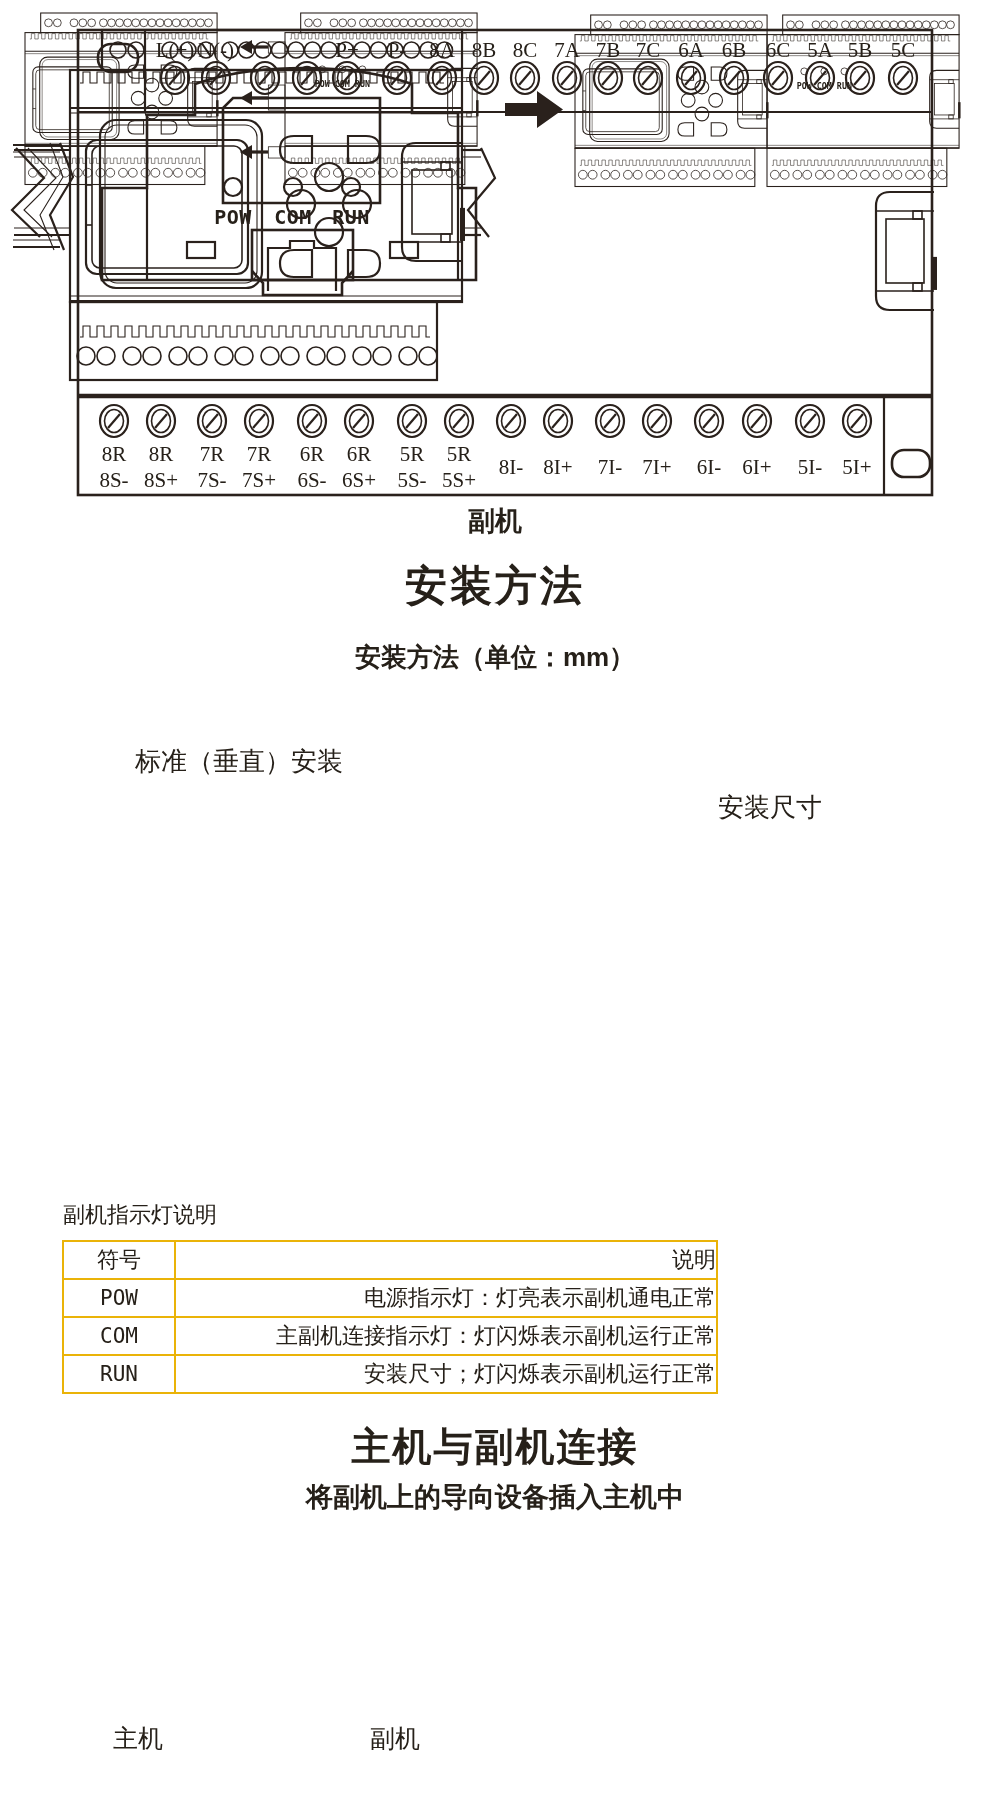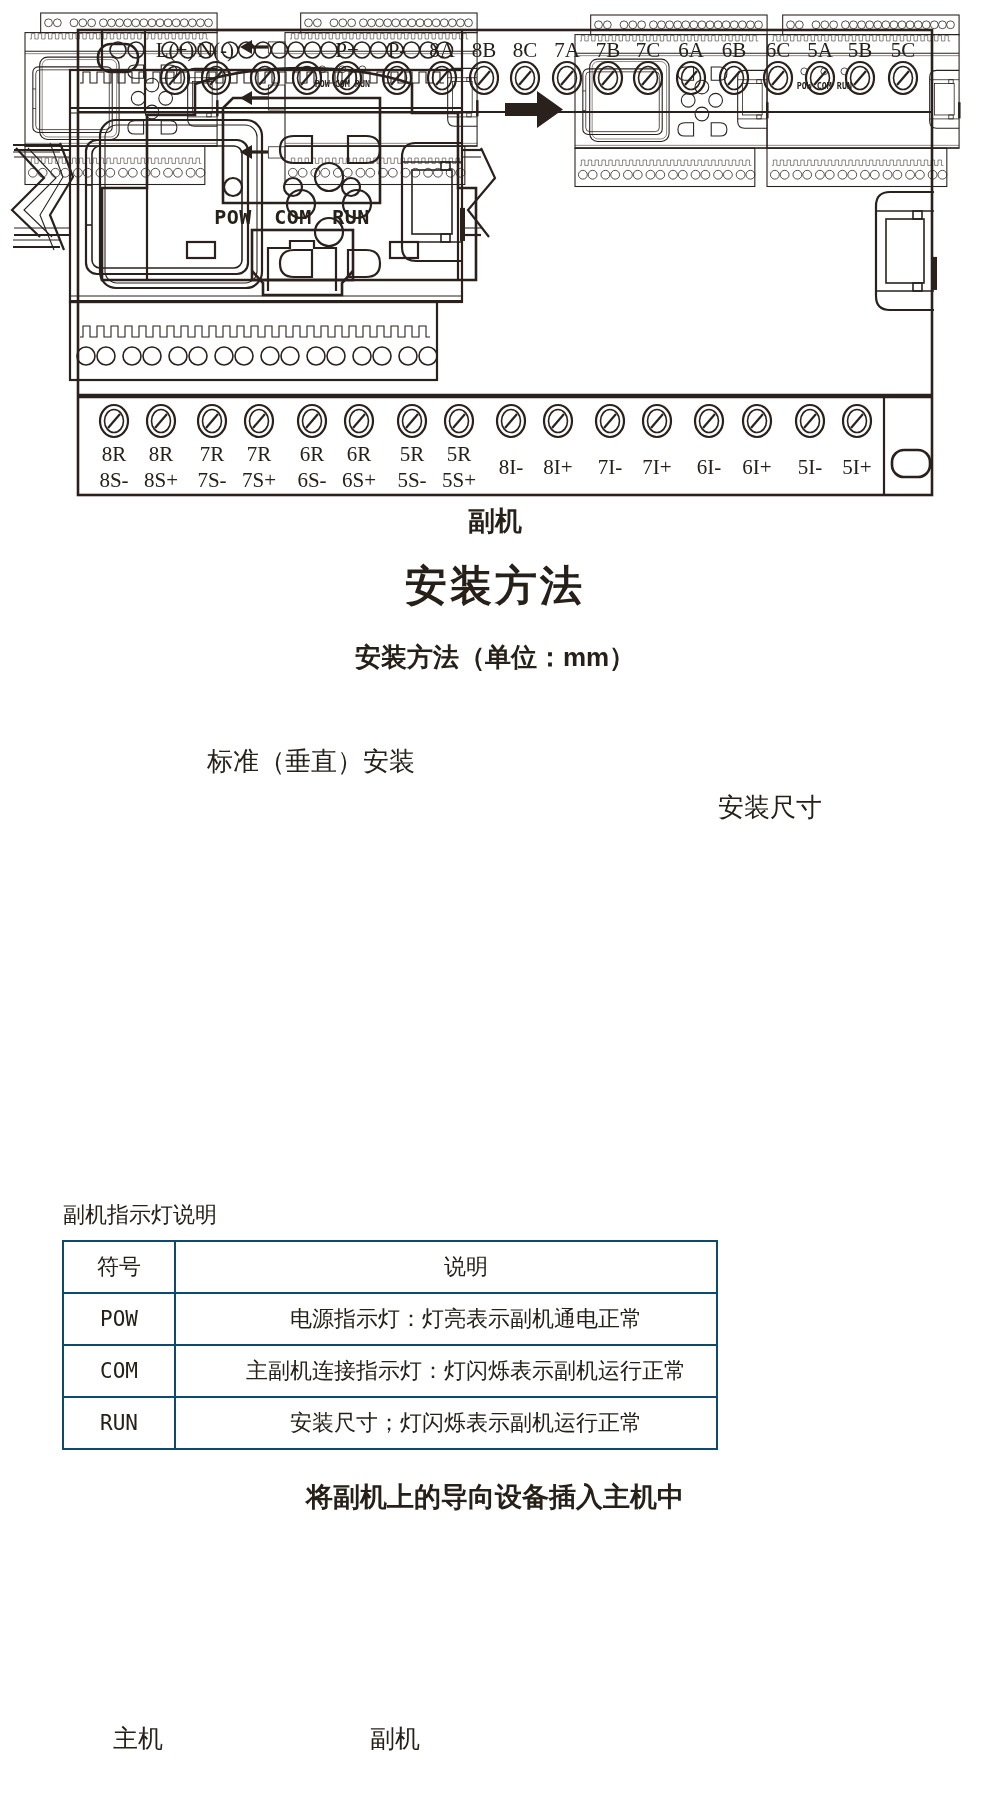--- a/index.html
+++ b/index.html
@@ -21,27 +21,27 @@
   .ledlbl{font-family:"DejaVu Sans Mono",monospace;font-weight:bold;font-size:20px;letter-spacing:.5px}
   .miniled{font-family:"DejaVu Sans Mono",monospace;font-weight:bold;font-size:17px}
   #svg-top{left:0;top:0}
   #svg-left{left:0;top:780}
   #svg-right{left:460;top:790}
   #svg-bottom{left:0;top:1530}
   .h-center{left:0;width:990px;text-align:center}
   #cap-slave{top:503px;font-family:"Liberation Serif",serif;font-weight:bold;font-size:27px}
   #t-install{top:558px;font-weight:bold;font-size:42px;letter-spacing:3px}
   #t-dim{top:640px;font-weight:bold;font-size:26px}
-  #lbl-vert{left:135px;width:280px;top:744px;text-align:right;font-size:26px}
+  #lbl-vert{left:135px;width:280px;top:744px;text-align:left;font-size:26px}
   #lbl-horiz{left:655px;width:230px;top:790px;text-align:center;font-size:26px}
   #tbl-cap{left:63px;top:1200px;font-size:22px}
   #tbl{left:62px;top:1240px;width:656px;border-collapse:collapse;font-size:22px}
-  #tbl th,#tbl td{border:2px solid #0c4a6e;height:52px;font-weight:normal}
+  #tbl th,#tbl td{border:2px solid #eab308;height:38px;font-weight:normal}
   .c1{width:112px;text-align:center}
-  .c2{text-align:center;padding-left:40px}
+  .c2{text-align:right;padding-left:40px}
   .sym{font-family:"DejaVu Sans Mono",monospace;font-size:21px}
   #t-conn{top:1420px;font-weight:bold;font-size:39px;letter-spacing:2px}
   #t-conn-sub{top:1479px;font-weight:bold;font-size:27px}
   .unit-cap{font-family:"Liberation Serif",serif;font-weight:normal;font-size:25px;text-align:right;width:100px}
   #cap-master{left:63px;top:1722px}
   #cap-slave2{left:320px;top:1722px}
 </style>
 </head>
 <body>
 
@@ -423,20 +423,21 @@
       <td class="c1 sym">COM</td>
       <td class="c2">主副机连接指示灯：灯闪烁表示副机运行正常</td>
     </tr>
     <tr>
       <td class="c1 sym">RUN</td>
       <td class="c2">安装尺寸；灯闪烁表示副机运行正常</td>
     </tr>
   </tbody>
     </table>
 
+  <div id="t-conn" class="abs h-center">主机与副机连接</div>
   <div id="t-conn-sub" class="abs h-center">将副机上的导向设备插入主机中</div>
 
   <svg id="svg-bottom" width="990" height="260" viewBox="0 0 990 260">
     <g id="bottom-dyn">
         <g transform="translate(25,13) scale(0.49)">
           <rect x="32" y="0" width="360" height="40" class="s2"></rect>
           <circle cx="48" cy="20" r="8" class="s15"></circle>
           <circle cx="66" cy="20" r="8" class="s15"></circle>
           <circle cx="100" cy="20" r="8" class="s15"></circle>
           <circle cx="118" cy="20" r="8" class="s15"></circle>

